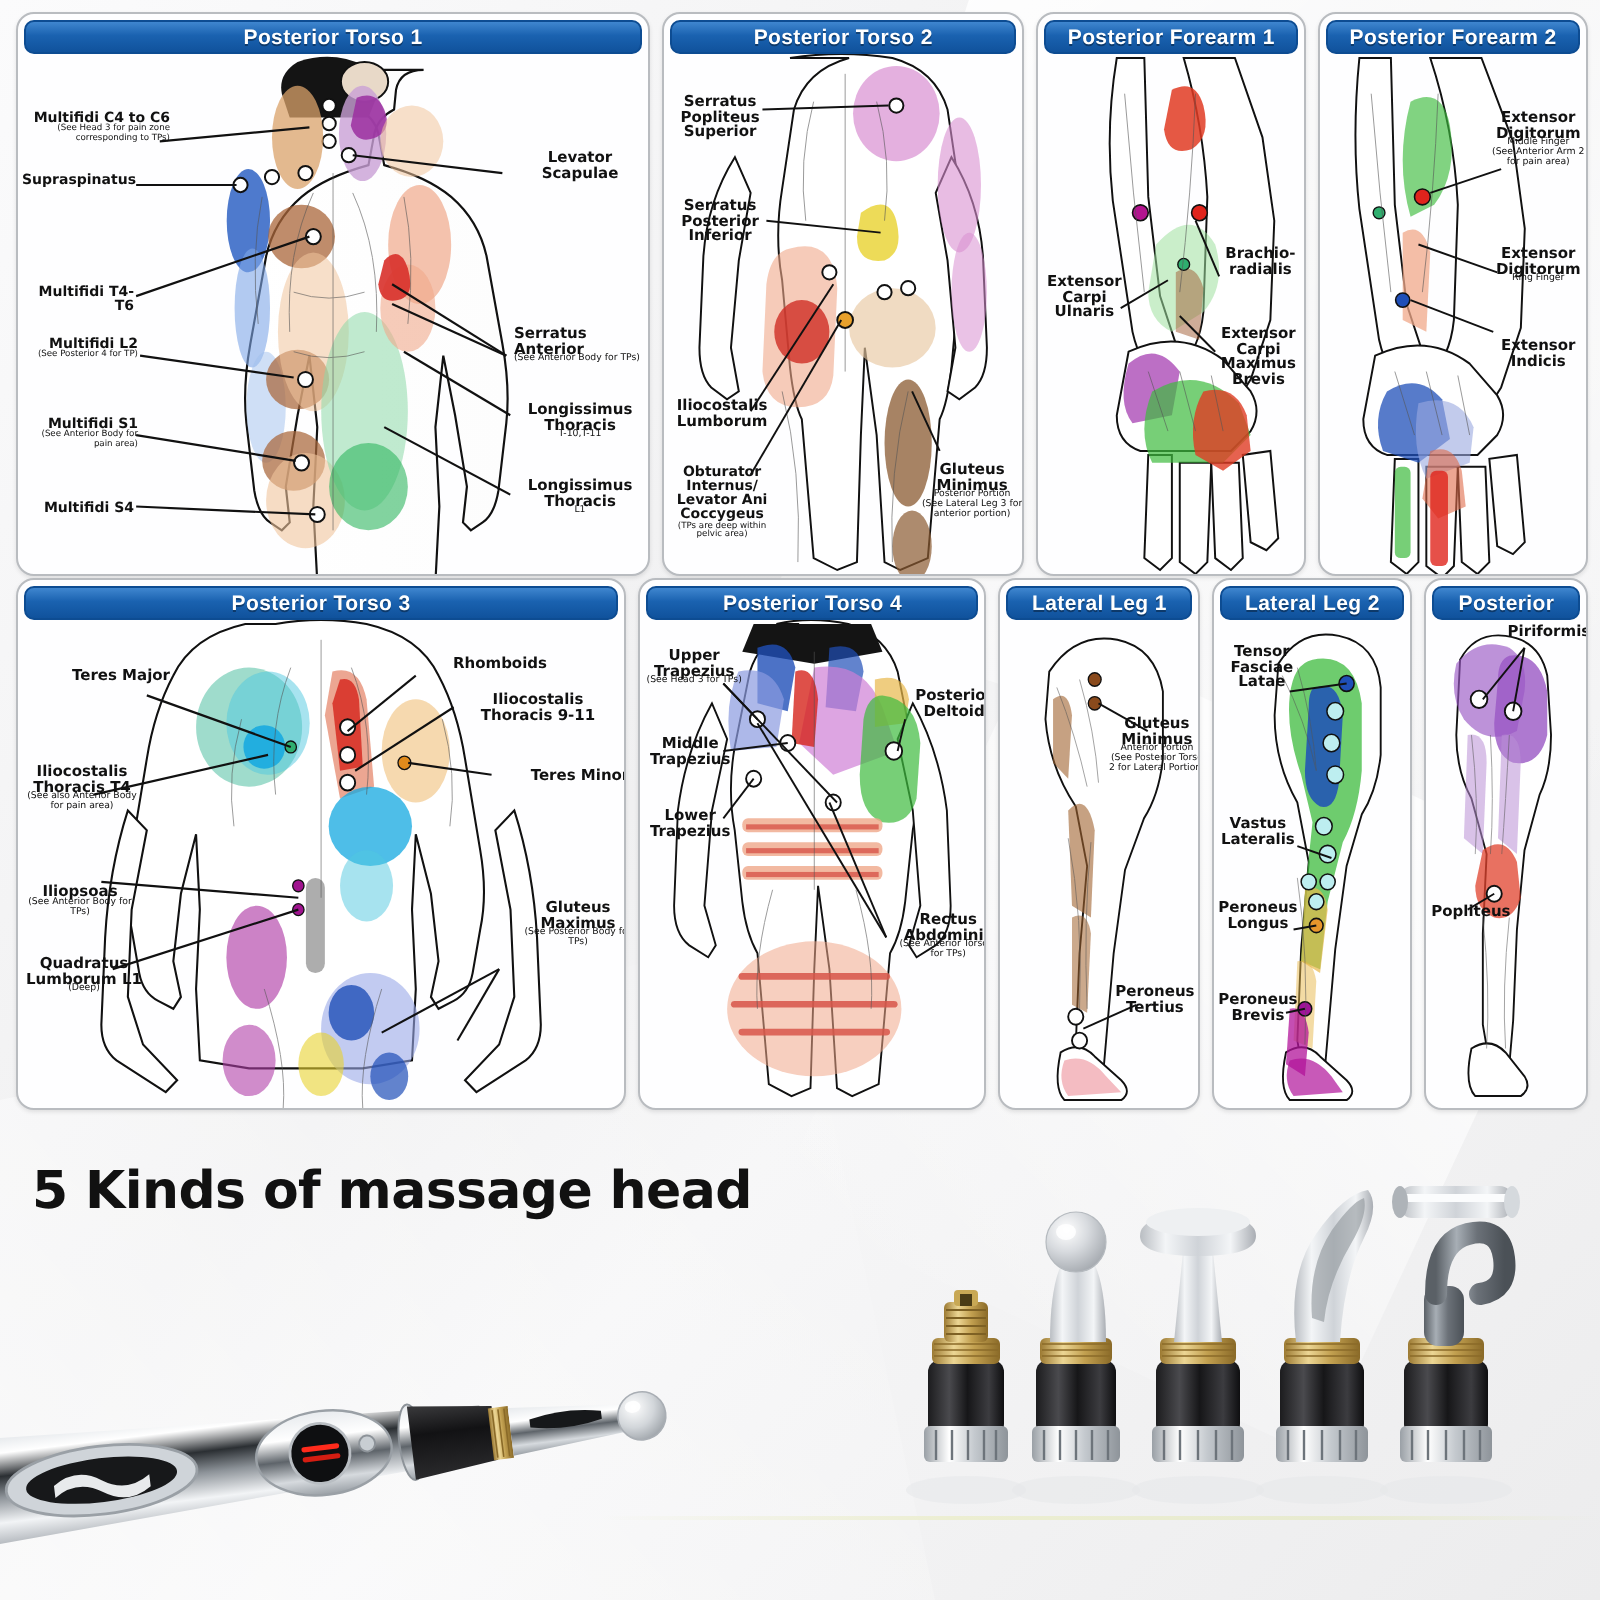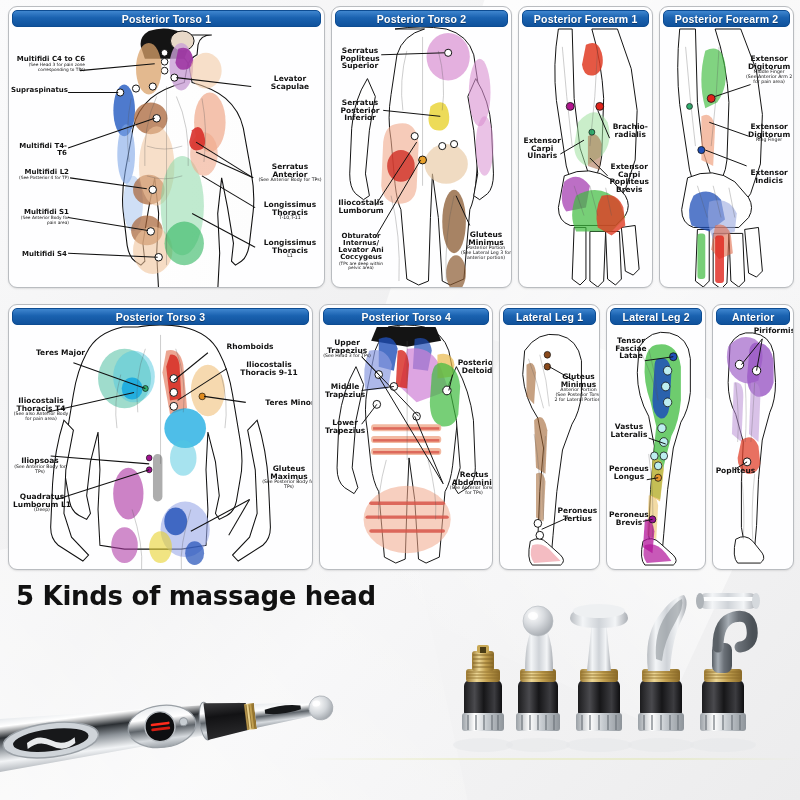--- a/index.html
+++ b/index.html
@@ -21,21 +21,21 @@
   .sheen3{position:absolute;right:60px;bottom:120px;width:300px;height:320px;
     background:linear-gradient(200deg,rgba(255,255,255,.9),rgba(238,238,240,0));
     transform:rotate(25deg);}
   .baseline{position:absolute;left:300px;right:0;bottom:40px;height:2px;
     background:linear-gradient(90deg,rgba(235,238,210,0),#eceed2 35%,#e7ead0 75%,rgba(235,238,210,0));}
 
   
   .charts{position:absolute;left:8px;top:6px;width:786px;}
   .row{display:flex;gap:6px;align-items:stretch;}
   .row1{height:282px;}
-  .row2{height:266px;margin-top:16px;}
+  .row2{height:266px;margin-top:1px;}
 
   .panel{
     background:#fefeff;
     border:1px solid #b9bcc0;
     border-radius:9px;
     position:relative;
     overflow:hidden;
     box-shadow:0 1px 2px rgba(0,0,0,.10);
     display:flex;flex-direction:column;
   }
@@ -166,21 +166,21 @@
         <div class="lbl" style="left:6px;top:22px;font-size:7px;width:70px;text-align:right">
           <span>Multifidi</span> <span>C4 to C6</span>
           <span class="sub">(See Head 3 for pain zone corresponding to TPs)</span>
         </div>
         <div class="lbl" style="left:2px;top:60px;font-size:7px;width:56px;text-align:right"><span>Supraspinatus</span></div>
         <div class="lbl" style="left:2px;top:116px;font-size:7px;width:56px;text-align:right"><span>Multifidi</span> <span>T4-T6</span></div>
         <div class="lbl" style="left:2px;top:142px;font-size:7px;width:58px;text-align:right"><span>Multifidi</span> <span>L2</span><span class="sub">(See Posterior 4 for TP)</span></div>
         <div class="lbl" style="left:2px;top:182px;font-size:7px;width:58px;text-align:right"><span>Multifidi</span> <span>S1</span><span class="sub">(See Anterior Body for pain area)</span></div>
         <div class="lbl" style="left:2px;top:224px;font-size:7px;width:56px;text-align:right"><span>Multifidi</span> <span>S4</span></div>
         <div class="lbl" style="left:248px;top:48px;font-size:7.5px;width:66px;text-align:center"><span>Levator Scapulae</span></div>
-        <div class="lbl" style="left:248px;top:136px;font-size:7.5px;width:66px;text-align:center"><span>Serratus Anterior</span><span class="sub">(See Anterior Body for TPs)</span></div>
+        <div class="lbl" style="left:248px;top:136px;font-size:7.5px;width:66px;"><span>Serratus Anterior</span><span class="sub">(See Anterior Body for TPs)</span></div>
         <div class="lbl" style="left:248px;top:174px;font-size:7.5px;width:66px;text-align:center"><span>Longissimus Thoracis</span><span class="sub">T-10,T-11</span></div>
         <div class="lbl" style="left:248px;top:212px;font-size:7.5px;width:66px;text-align:center"><span>Longissimus Thoracis</span><span class="sub">L1</span></div>
       </div>
     </div>
 
     <div class="panel" style="width:182px">
       <div class="panel-hdr">Posterior Torso 2</div>
       <div class="panel-body">
         <div class="fig">
         <svg viewBox="0 0 182 262" preserveAspectRatio="none">
@@ -261,21 +261,21 @@
           </g>
           <g stroke="#111" stroke-width="1" fill="none">
             <path d="M42 128 L66 114"></path>
                 <path d="M92 112 L80 84"></path>
                 <path d="M90 150 L72 132"></path>
           </g>
         </svg>
         </div>
         <div class="lbl" style="left:2px;top:110px;font-size:7.5px;width:42px;text-align:center"><span>Extensor Carpi Ulnaris</span></div>
         <div class="lbl" style="left:88px;top:96px;font-size:7.5px;width:46px;text-align:center"><span>Brachio- radialis</span></div>
-        <div class="lbl" style="left:86px;top:136px;font-size:7.5px;width:48px;text-align:center"><span>Extensor Carpi Popliteus Brevis</span></div>
+        <div class="lbl" style="left:86px;top:136px;font-size:7.5px;width:48px;text-align:center"><span>Extensor Carpi Maximus Brevis</span></div>
       </div>
     </div>
 
     <div class="panel" style="width:135px">
       <div class="panel-hdr">Posterior Forearm 2</div>
       <div class="panel-body">
         <div class="fig">
         <svg viewBox="0 0 135 262" preserveAspectRatio="none">
           <g fill="#fff" stroke="#111" stroke-width="1">
             <path d="M20 2 q-4 40 0 76 l10 66 q4 18 16 26 l16 10 4 -8 -12 -16 -10 -30 -6 -50 -2 -74z"></path>
@@ -529,21 +529,21 @@
         </svg>
         </div>
         <div class="lbl" style="left:2px;top:12px;font-size:7.5px;width:44px;text-align:center"><span>Tensor Fasciae Latae</span></div>
         <div class="lbl" style="left:0px;top:98px;font-size:7.5px;width:44px;text-align:center"><span>Vastus Lateralis</span></div>
         <div class="lbl" style="left:0px;top:140px;font-size:7.5px;width:44px;text-align:center"><span>Peroneus Longus</span></div>
         <div class="lbl" style="left:0px;top:186px;font-size:7.5px;width:44px;text-align:center"><span>Peroneus Brevis</span></div>
       </div>
     </div>
 
     <div class="panel" style="width:84px">
-      <div class="panel-hdr">Anterior</div>
+      <div class="panel-hdr">Posterior</div>
       <div class="panel-body">
         <div class="fig">
         <svg viewBox="0 0 84 246" preserveAspectRatio="none">
           <g fill="#fff" stroke="#111" stroke-width="1">
             <path d="M18 20 q8 -14 24 -12 q18 2 22 20 l2 30 q0 18 -6 30 l-8 28 -4 40 -2 46 -2 22 -10 2 -4 -22 0 -46 2 -40 -8 -28 q-8 -14 -8 -32z"></path>
             <path d="M24 216 q10 -6 18 2 l10 12 q4 6 -2 10 l-24 0 q-6 -6 -2 -24z"></path>
           </g>
           <path d="M16 22 q12 -14 28 -8 q10 6 8 22 l-4 20 q-16 8 -28 -6 q-8 -12 -4 -28z" fill="#9a57c4" opacity=".65"></path>
           <path d="M44 18 q16 -2 20 18 l0 22 q-4 16 -18 14 -10 -4 -10 -20 l2 -22q0 -10 6 -12z" fill="#9a57c4" opacity=".8"></path>
           <path d="M22 58 q10 -2 10 14 l-2 46 -10 -8z" fill="#b98fd6" opacity=".55"></path>

